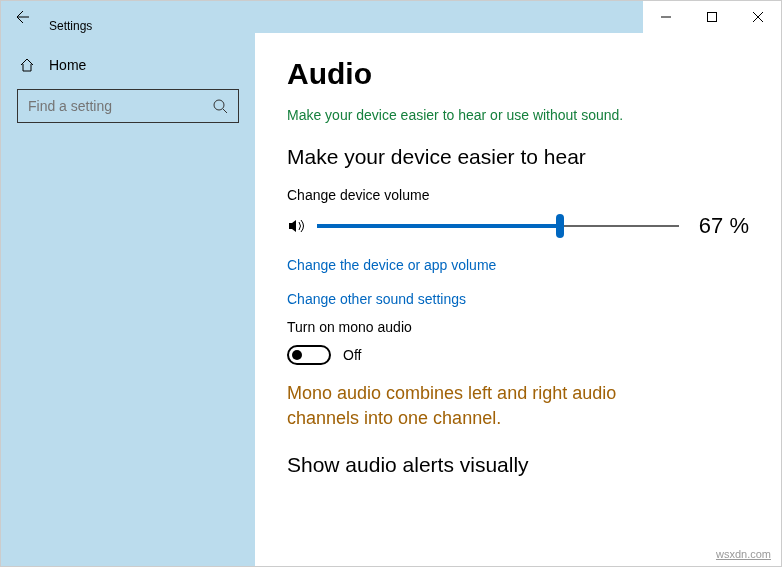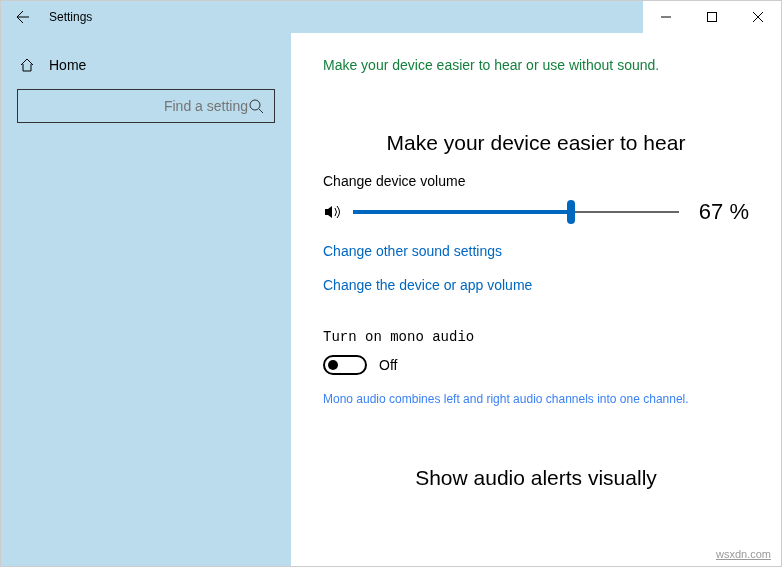--- a/index.html
+++ b/index.html
@@ -1,45 +1,45 @@
 <!DOCTYPE html>
 <html><head>
 <meta charset="utf-8">
 <style>
 * { box-sizing: border-box; margin: 0; padding: 0; font-family: "Segoe UI", Arial, sans-serif; }
 body { width: 782px; height: 567px; overflow: hidden; background: #fff; border: 1px solid #ccc; position: relative; }
-.titlebar { height: 32px; display: flex; align-items: center; background: #bbdced; }
+.titlebar { height: 32px; display: flex; align-items: flex-end; background: #bbdced; }
 .titlebar .back { width: 44px; display: flex; align-items: center; justify-content: center; height: 100%; }
 .titlebar .title { font-size: 12px; padding-left: 4px; color: #000; }
 .titlebar .spacer { flex: 1; }
 .titlebar .winbtn { width: 46px; height: 100%; display: flex; align-items: center; justify-content: center; background:#fff;}
 .container { display: flex; height: calc(100% - 32px); }
-.sidebar { width: 290px; background: #bbdced; padding: 16px 16px 0 16px; }
+.sidebar { width: 254px; background: #bbdced; padding: 16px 16px 0 16px; }
 .home-row { display: flex; align-items: center; gap: 14px; padding: 8px 2px 16px 2px; }
 .home-row .label { font-size: 14px; }
 .searchbox { display: flex; align-items: center; border: 1px solid #333; height: 34px; padding: 0 10px; background: #bbdced; }
-.searchbox input { flex: 1; background: transparent; border: none; outline: none; font-size: 14px; color: #555; text-align: right; }
+.searchbox input { flex: 1; background: transparent; border: none; outline: none; font-size: 14px; color: #555; }
 .category { font-weight: 600; font-size: 14px; margin-top: 26px; padding-left: 2px; }
 .main { flex: 1; padding: 24px 32px 0 32px; overflow: hidden; }
 h1 { font-weight: 600; font-size: 30px; margin-bottom: 16px; }
 .subtitle { font-size: 14px; color: #15803d; }
-h2 { font-weight: 400; font-size: 21px; margin-top: 58px; margin-bottom: 18px; text-align: center; }
+h2 { font-weight: 400; font-size: 21px; margin-top: 22px; margin-bottom: 18px; }
 .field-label { font-size: 14px; margin-bottom: 10px; }
 .slider-row { display: flex; align-items: center; gap: 10px; }
 .slider-track { position: relative; flex: 1; height: 24px; display: flex; align-items: center; }
 .track-bg { position: absolute; height: 2px; background: #666; width: 100%; top: 11px; }
 .track-fill { position: absolute; height: 4px; background: #0067c0; width: 67%; top: 10px; }
 .thumb { position: absolute; left: 67%; transform: translateX(-50%); width: 8px; height: 24px; background: #0067c0; border-radius: 4px; }
 .percent { font-size: 22px; min-width: 60px; text-align: right; }
 .link { color: #0067c0; font-size: 14px; display: block; margin-top: 18px; cursor: pointer; }
 .toggle-row { display: flex; align-items: center; gap: 12px; margin-top: 10px; }
 .toggle { width: 44px; height: 20px; border: 2px solid #000; border-radius: 10px; position: relative; }
 .toggle .knob { position: absolute; width: 10px; height: 10px; background: #000; border-radius: 50%; left: 3px; top: 3px; }
 .toggle-label { font-size: 14px; }
-.desc { font-size: 12px; color: #3b82f6; margin-top: 16px; max-width: 380px; line-height: 1.4; }
+.desc { font-size: 18px; color: #a16207; margin-top: 16px; max-width: 380px; line-height: 1.4; }
 .watermark { position: absolute; bottom: 6px; right: 10px; font-size: 11px; color: #999; text-decoration: underline; }
 svg { display: block; }
 </style>
 </head>
 <body>
 
 <div class="titlebar">
   <div class="back">
     <svg width="16" height="16" viewBox="0 0 16 16">
         <path d="M8 2 L2 8 L8 14 M2 8 H14" stroke="#000" stroke-width="1" fill="none"></path>
@@ -76,40 +76,41 @@
     <div class="searchbox">
       <input type="text" placeholder="Find a setting" style="">
       <svg width="16" height="16" viewBox="0 0 16 16">
           <circle cx="7" cy="7" r="5" stroke="#333" fill="none"></circle>
           <line x1="11" y1="11" x2="15" y2="15" stroke="#333"></line>
         </svg>
     </div>
   </div>
 
   <div class="main">
+    <h1>Audio</h1>
     <div class="subtitle">Make your device easier to hear or use without sound.</div>
 
     <h2>Make your device easier to hear</h2>
     <div class="field-label">Change device volume</div>
     <div class="slider-row">
       <svg width="20" height="20" viewBox="0 0 20 20">
         <path d="M2 7 H5 L9 4 V16 L5 13 H2 Z" fill="#000"></path>
         <path d="M12 6 Q15 10 12 14 M14 4 Q19 10 14 16" stroke="#000" fill="none"></path>
       </svg>
       <div class="slider-track">
         <div class="track-bg"></div>
         <div class="track-fill"></div>
         <div class="thumb"></div>
       </div>
       <div class="percent">67 %</div>
     </div>
+    <a class="link">Change the device or app volume</a>
     <a class="link">Change other sound settings</a>
-    <a class="link">Change the device or app volume</a>
 
-    <div class="field-label" style="margin-top:36px;font-family:Liberation Mono, monospace;">Turn on mono audio</div>
+    <div class="field-label" style="margin-top:12px;">Turn on mono audio</div>
     <div class="toggle-row">
       <div class="toggle">
         <div class="knob"></div>
       </div>
       <div class="toggle-label">Off</div>
     </div>
     <div class="desc">Mono audio combines left and right audio channels into one channel.</div>
 
     <h2>Show audio alerts visually</h2>
   </div>

